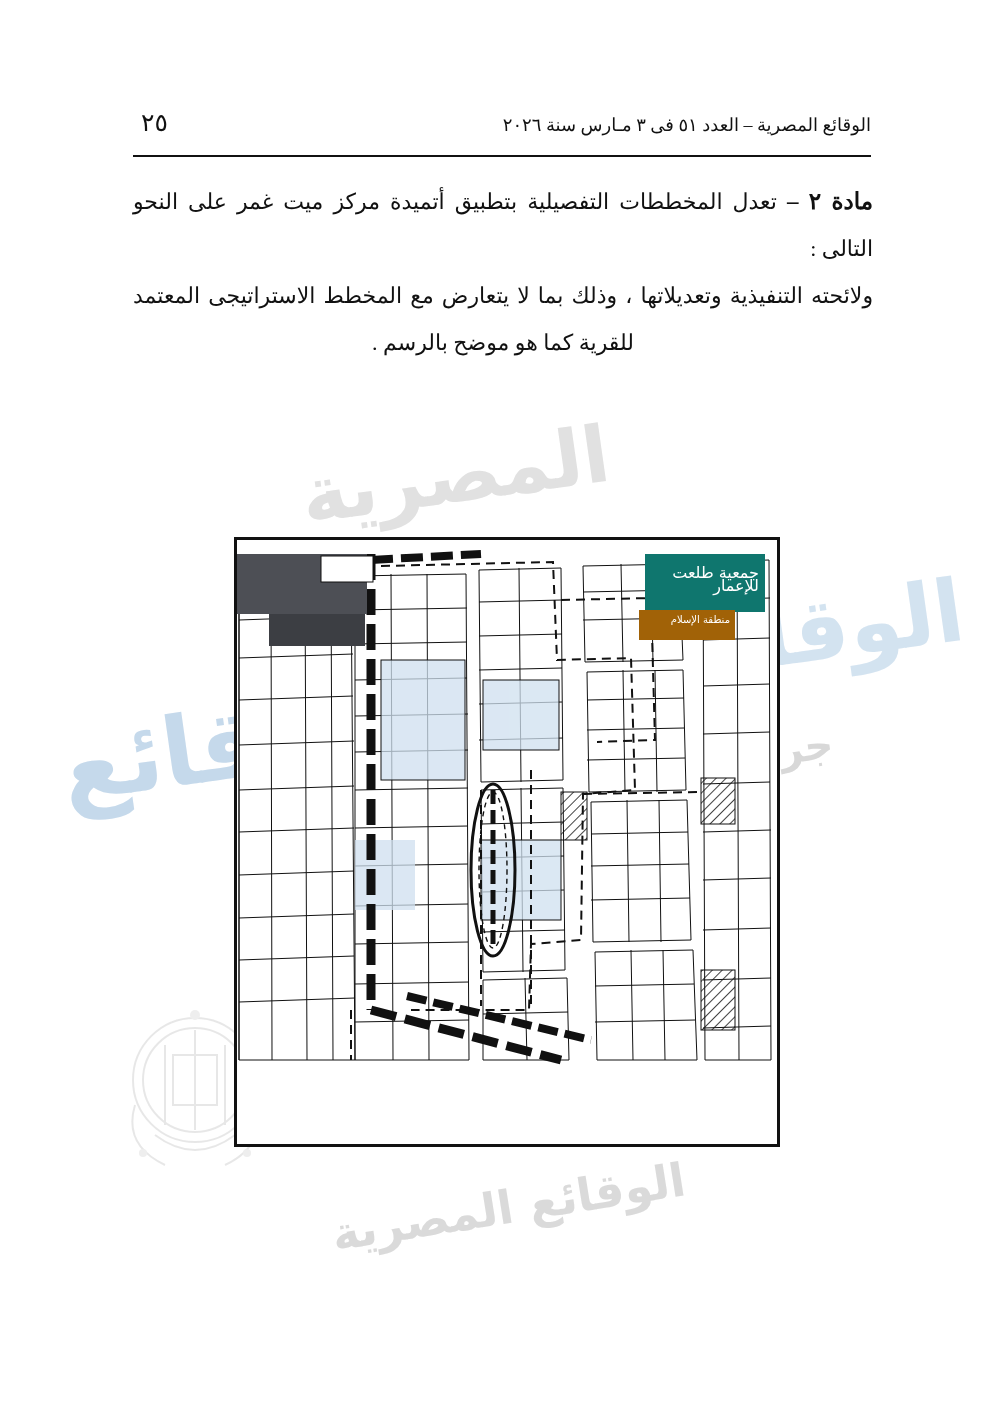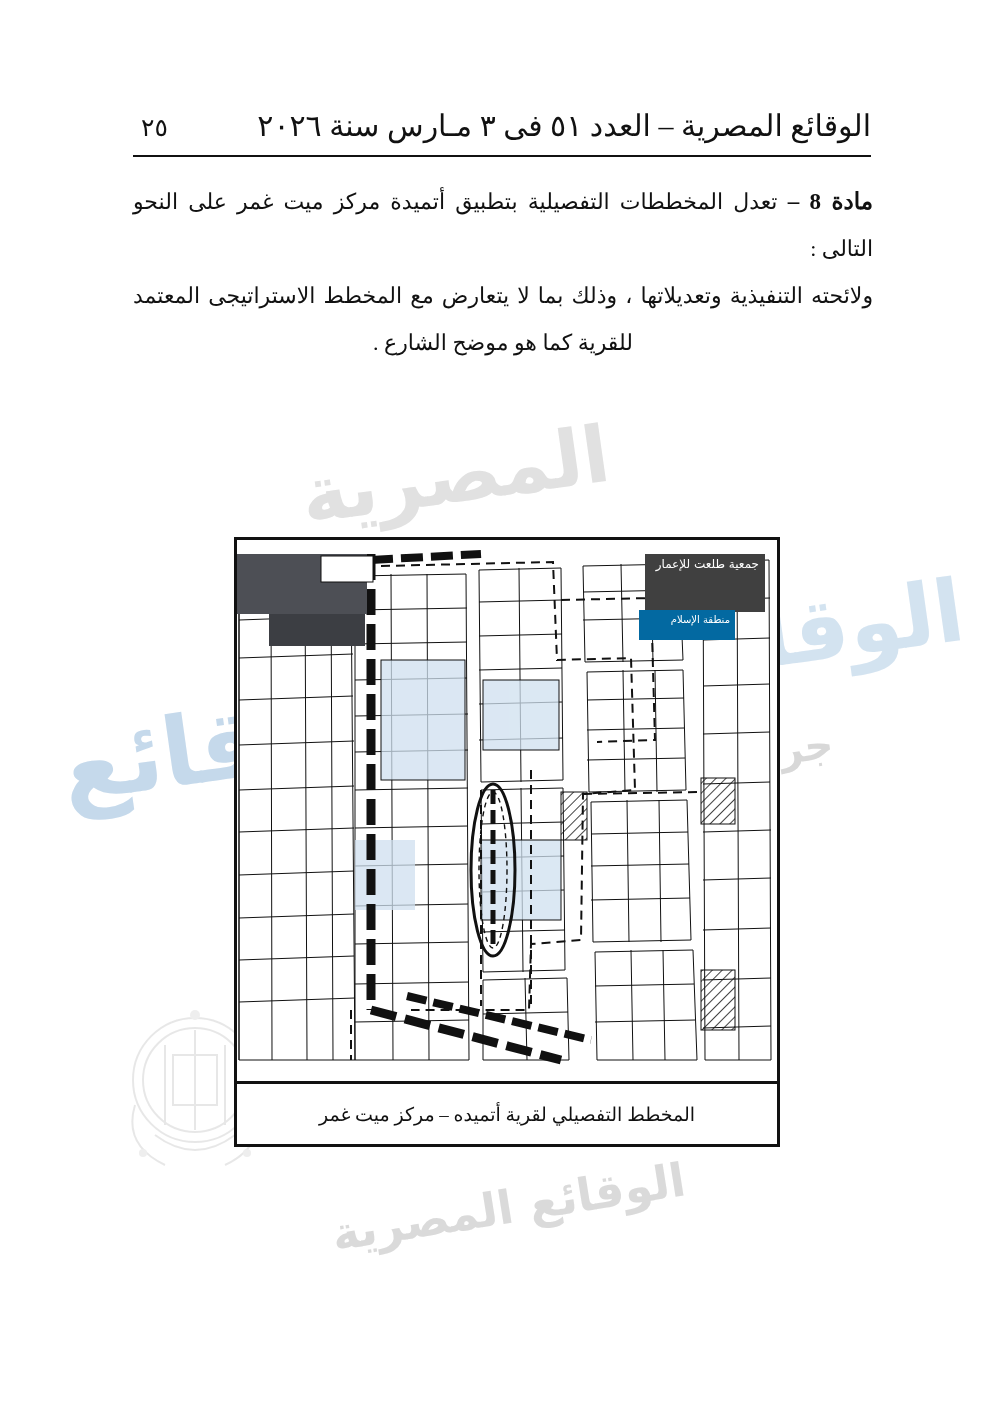--- a/index.html
+++ b/index.html
@@ -94,21 +94,21 @@
     position: absolute;
     top: 108px;
     left: 133px;
     width: 738px;
     display: flex;
     align-items: baseline;
     justify-content: space-between;
     direction: rtl;
   }
   .header-title {
-    font-size: 30px;
+    font-size: 18px;
     letter-spacing: 0.5px;
     white-space: nowrap;
   }
   .header-page {
     font-size: 25px;
     white-space: nowrap;
     margin-left: 8px;
   }
   .header-rule {
     position: absolute;
@@ -172,36 +172,36 @@
     justify-content: center;
     font-size: 19px;
     direction: rtl;
   }
   .map-legend-box {
     position: absolute;
     top: 14px;
     right: 12px;
     width: 120px;
     height: 58px;
-    background: #404040;
+    background: #0f766e;
     color: #fff;
-    font-size: 12px;
+    font-size: 16px;
     line-height: 13px;
-    padding: 4px 6px;
+    padding: 12px 6px;
     box-sizing: border-box;
     direction: rtl;
     font-family: "DejaVu Sans", sans-serif;
   }
   .map-legend-box2 {
     position: absolute;
     top: 70px;
     right: 42px;
     width: 96px;
     height: 30px;
-    background: #0369a1;
+    background: #a16207;
     color: #fff;
     font-size: 10px;
     line-height: 13px;
     padding: 3px 5px;
     box-sizing: border-box;
     direction: rtl;
     font-family: "DejaVu Sans", sans-serif;
   }
 </style>
 </head>
@@ -235,25 +235,25 @@
 <div class="page">
 
   <div class="header">
     <div class="header-title">الوقائع المصرية – العدد ٥١ فى ٣ مـارس سنة ٢٠٢٦</div>
     <div class="header-page">٢٥</div>
   </div>
   <div class="header-rule"></div>
 
   <div class="body-text">
     <p class="p-first">
-      <span class="art-label">مادة 8 –</span>
+      <span class="art-label">مادة ٢ –</span>
       <span>تعدل المخططات التفصيلية بتطبيق أتميدة مركز ميت غمر على النحو التالى :</span>
     </p>
     <p class="p-just">ولائحته التنفيذية وتعديلاتها ، وذلك بما لا يتعارض مع المخطط الاستراتيجى المعتمد</p>
-    <p class="p-center">للقرية كما هو موضح الشارع .</p>
+    <p class="p-center">للقرية كما هو موضح بالرسم .</p>
   </div>
 
   <div class="figure">
     <div class="map-area">
       <svg viewBox="0 0 546 547" width="546" height="547">
         <rect x="0" y="0" width="546" height="547" fill="#ffffff"></rect>
 
         <g stroke="#111" stroke-width="1" fill="none">
 
           <path d="M8 40 L8 520"></path>
@@ -361,16 +361,15 @@
           <rect x="6" y="14" width="130" height="60" fill="#4d4f55"></rect>
           <rect x="38" y="74" width="96" height="32" fill="#3c3e43"></rect>
           <rect x="90" y="16" width="52" height="26" fill="#ffffff" stroke="#111" stroke-width="1"></rect>
         </g>
       </svg>
 
       <div class="map-legend-box">جمعية طلعت للإعمار</div>
       <div class="map-legend-box2">منطقة الإسلام</div>
     </div>
 
-    <div class="map-caption">المخطط التفصيلي لقرية أتميده  –  مركز ميت غمر</div>
   </div>
 
 </div>
 
 </body></html>

